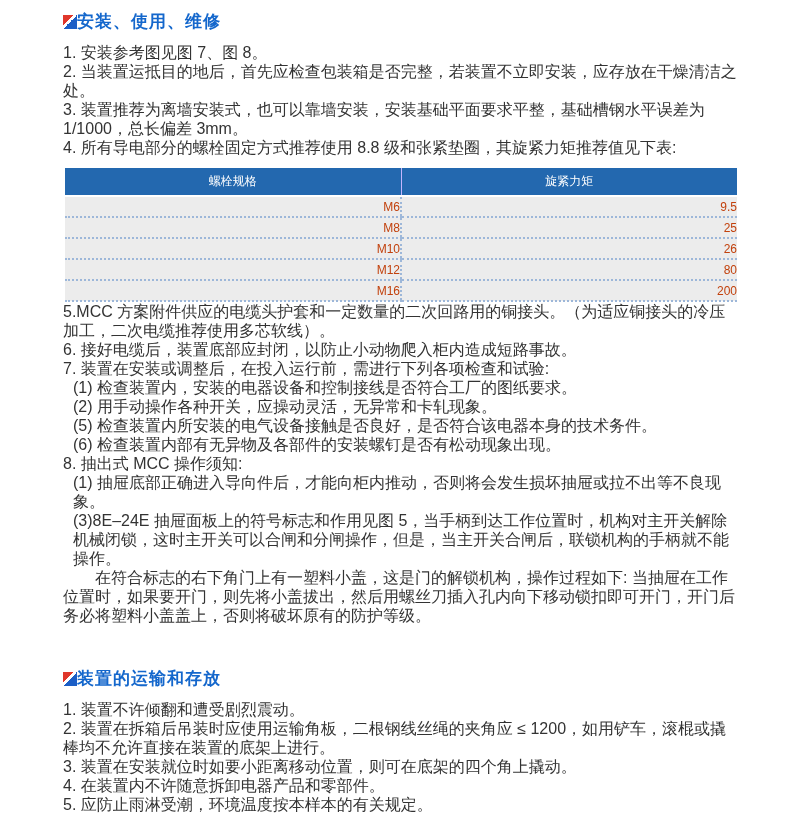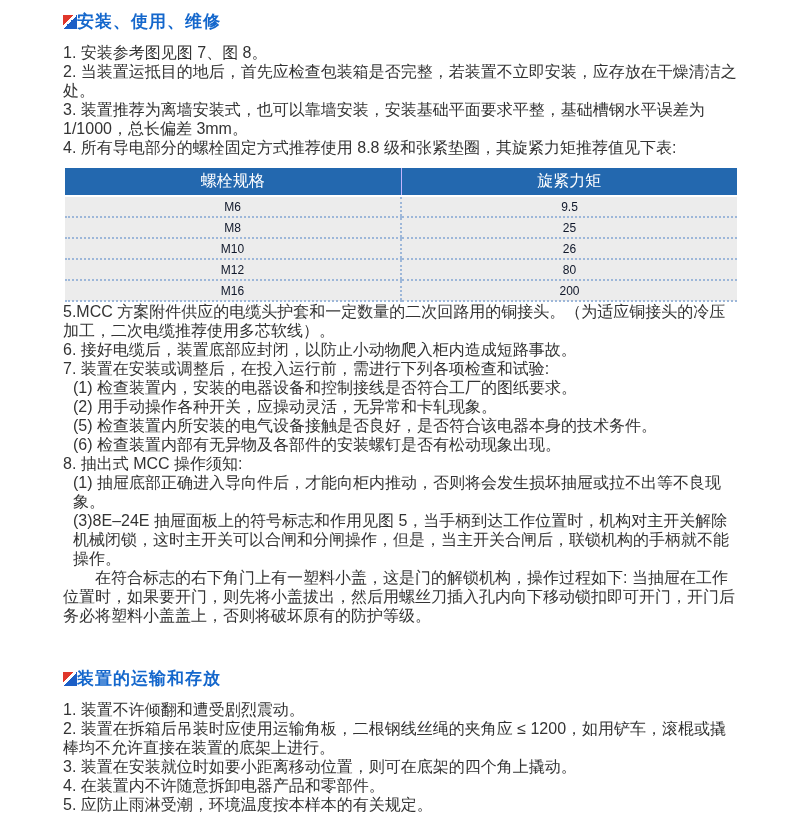--- a/index.html
+++ b/index.html
@@ -21,27 +21,27 @@
   }
 
   p.li{font-size:16px;line-height:19px;margin:0;color:#333;}
   .sub{padding-left:10px;}
   .indent2{text-indent:2em;}
 
   table.torque{
     border-collapse:collapse;width:672px;margin:11px 0 0 2px;
   }
   table.torque th{
-    background:#2368af;color:#ffffff;font-weight:normal;font-size:16px;
+    background:#2368af;color:#ffffff;font-weight:normal;font-size:12px;
     height:25px;border-bottom:2px solid #ffffff;width:50%;
   }
   table.torque th + th{border-left:1px solid #c4b5fd;font-family:Liberation Serif, serif;}
   table.torque td{
-    background:#ececec;text-align:center;font-size:12px;height:17px;
-    border-bottom:2px dotted #9db7d9;color:#0f172a;padding:1px 0;
+    background:#ececec;text-align:right;font-size:12px;height:17px;
+    border-bottom:2px dotted #9db7d9;color:#c2410c;padding:1px 0;
   }
   table.torque td + td{border-left:2px dotted #9db7d9;}
 
   .after-table{margin-top:25px;}
   .sec2{margin-top:42px;}
   .sec3{margin-top:36px;}
 </style>
 </head>
 <body>
 

